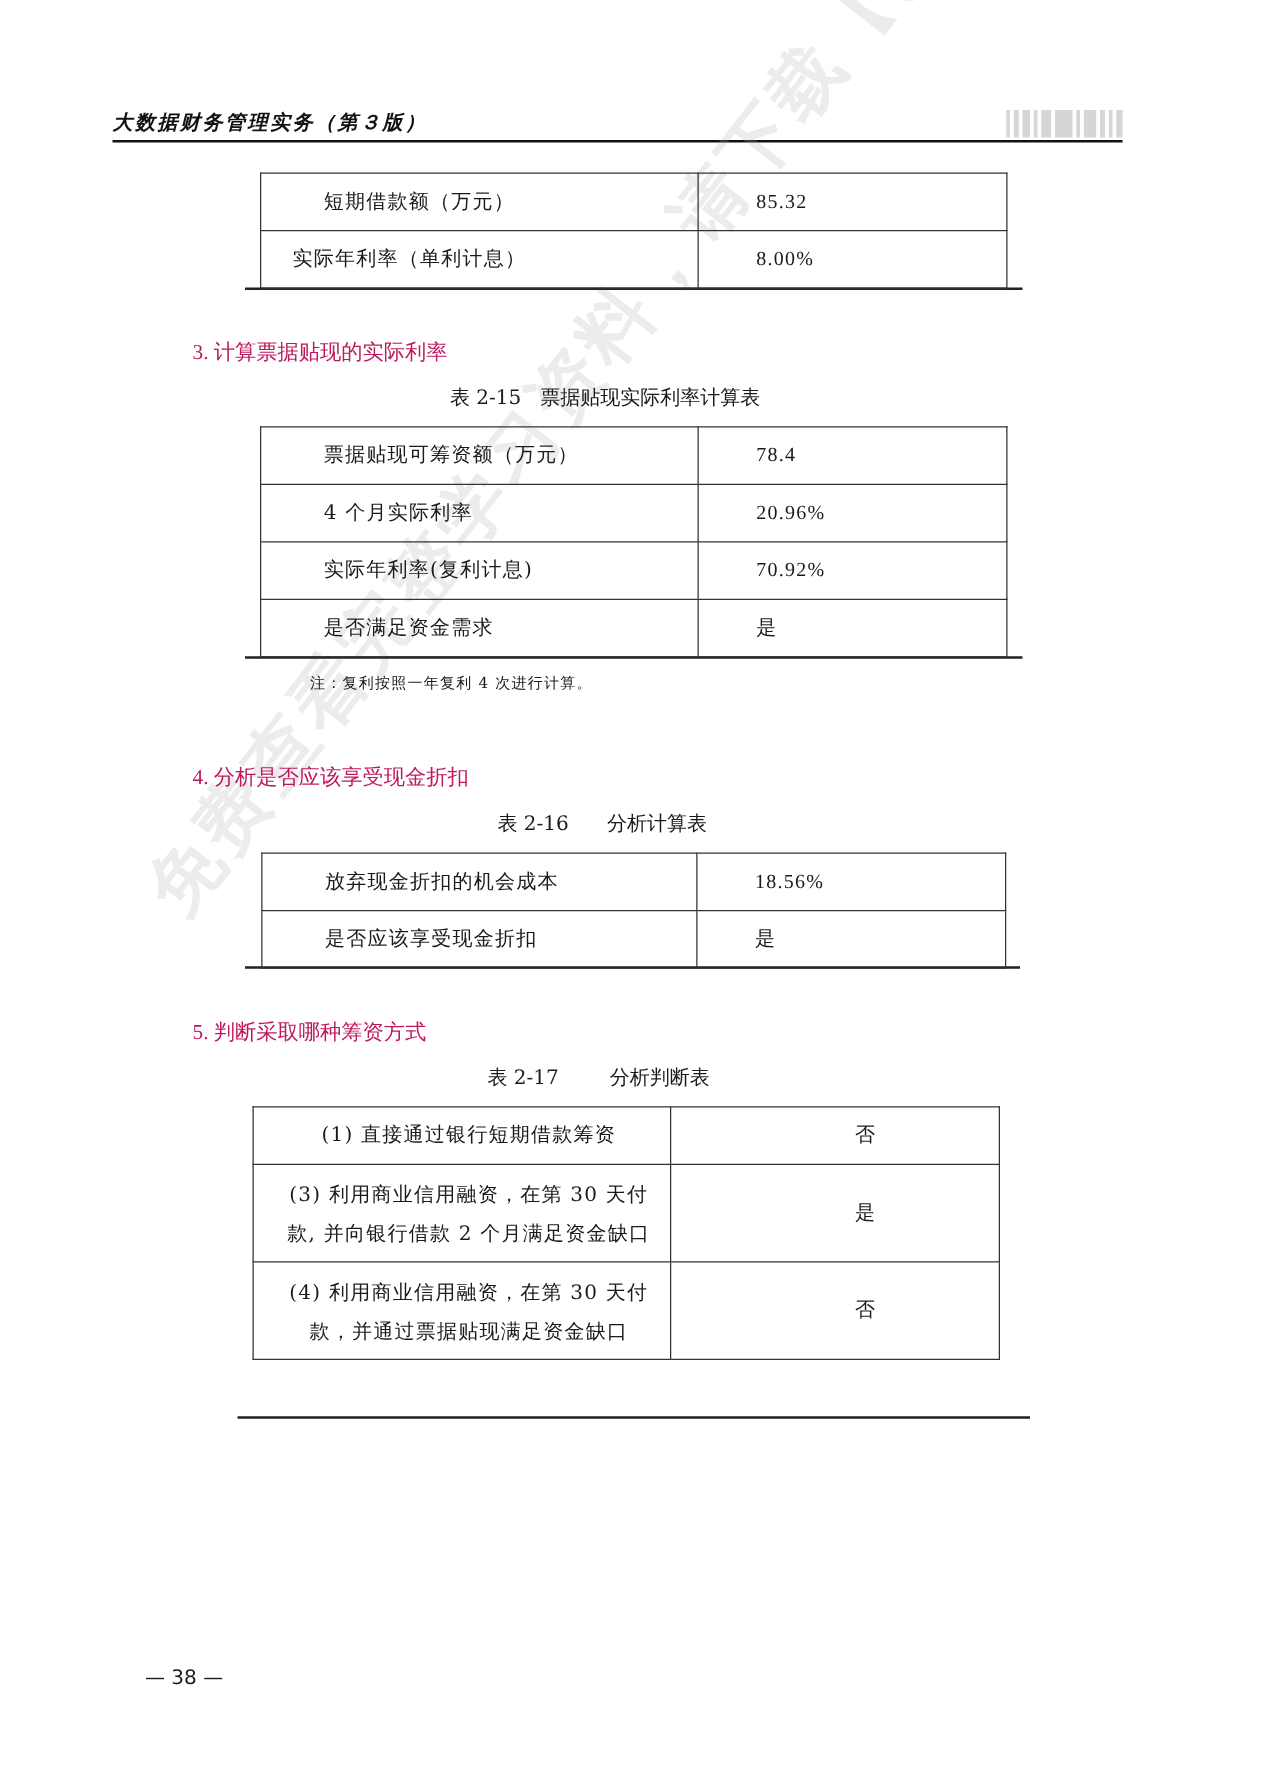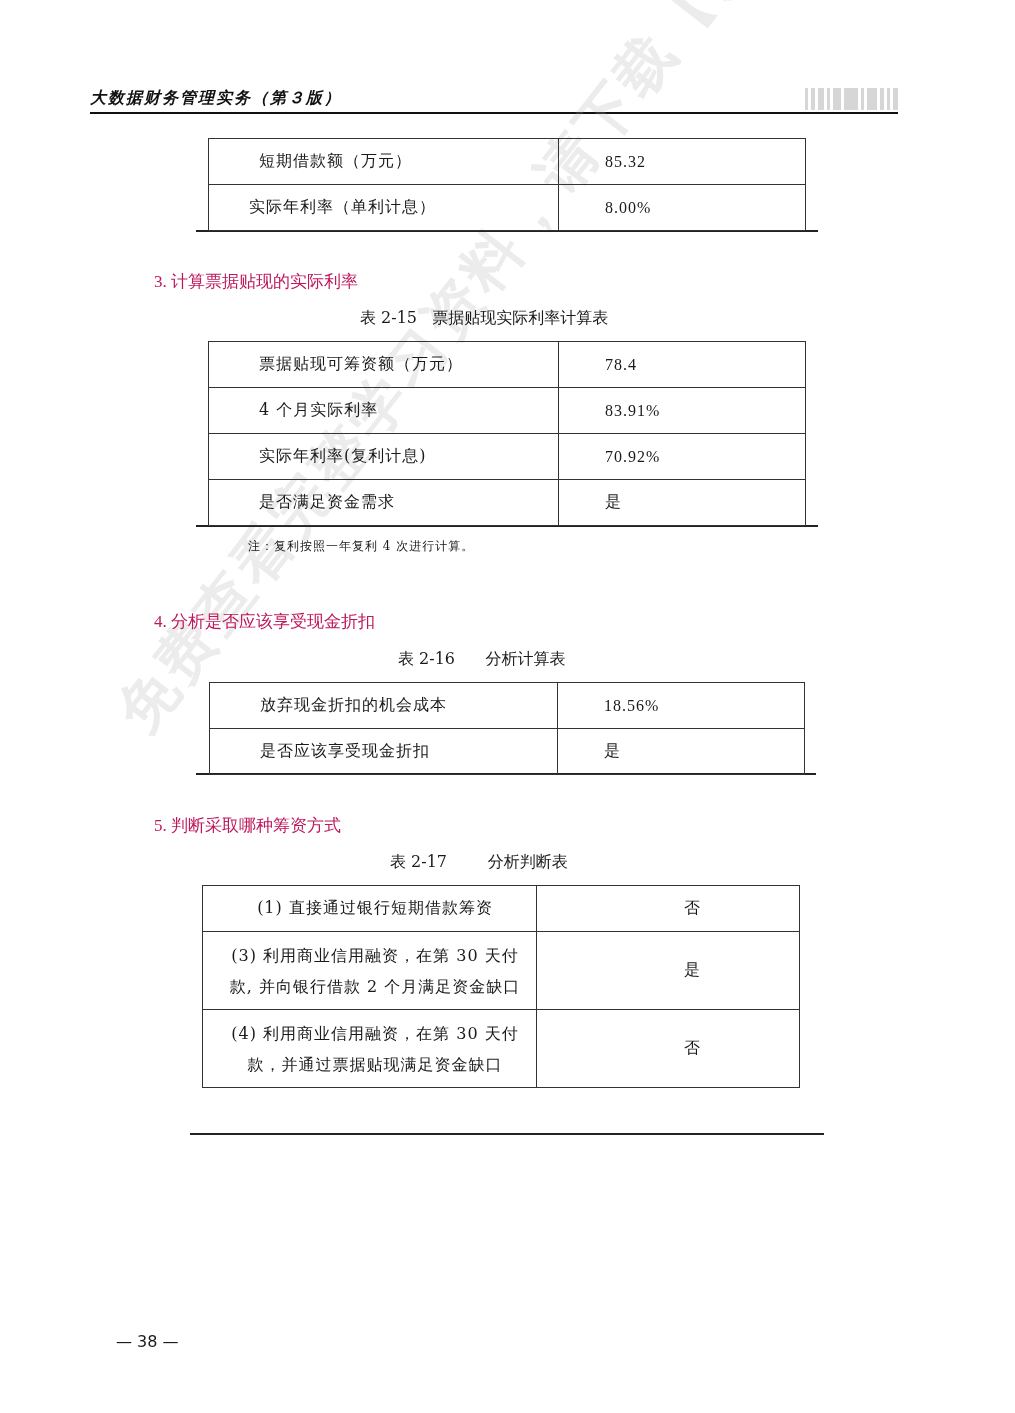--- a/index.html
+++ b/index.html
@@ -76,38 +76,38 @@
 
 <div class="watermark">免费查看完整学习资料，请下载【资小料】APP</div>
 
 <table class="t" style="left:208px; top:138px; width:598px;">
   <tbody>
       <tr style="height:46px">
     <td style="width:298px; padding-left:50px">短期借款额（万元）</td>
     <td style="padding-left:46px; font-family:'Liberation Serif',serif">85.32</td>
   </tr>
   <tr style="height:46px">
-    <td style="padding-left:40px">实际年利率（单利计息）</td>
+    <td style="padding-left:25px">实际年利率（单利计息）</td>
     <td style="padding-left:46px; font-family:'Liberation Serif',serif">8.00%</td>
   </tr>
 </tbody>
   </table>
 <div class="bottom-rule" style="left:196px; top:230px; width:622px;"></div>
 
 <div class="section-heading" style="top:270px;">3. 计算票据贴现的实际利率</div>
 <div class="caption" style="left:360px; top:308px;">表 2-15   票据贴现实际利率计算表</div>
 <table class="t" style="left:208px; top:341px; width:598px;">
   <tbody>
       <tr style="height:46px">
     <td style="width:298px; padding-left:50px">票据贴现可筹资额（万元）</td>
     <td style="padding-left:46px; font-family:'Liberation Serif',serif">78.4</td>
   </tr>
   <tr style="height:46px">
     <td style="padding-left:50px">4 个月实际利率</td>
-    <td style="padding-left:46px; font-family:'Liberation Serif',serif">83.91%</td>
+    <td style="padding-left:46px; font-family:'Liberation Serif',serif">20.96%</td>
   </tr>
   <tr style="height:46px">
     <td style="padding-left:50px">实际年利率(复利计息)</td>
     <td style="padding-left:46px; font-family:'Liberation Serif',serif">70.92%</td>
   </tr>
   <tr style="height:46px">
     <td style="padding-left:50px">是否满足资金需求</td>
     <td style="padding-left:46px">是</td>
   </tr>
 </tbody>

